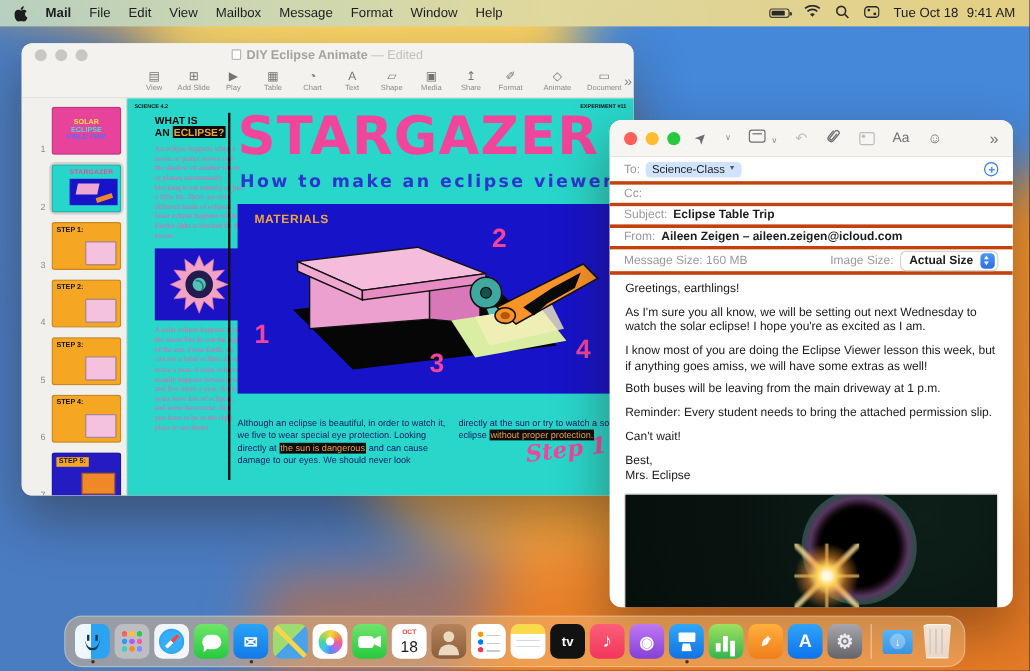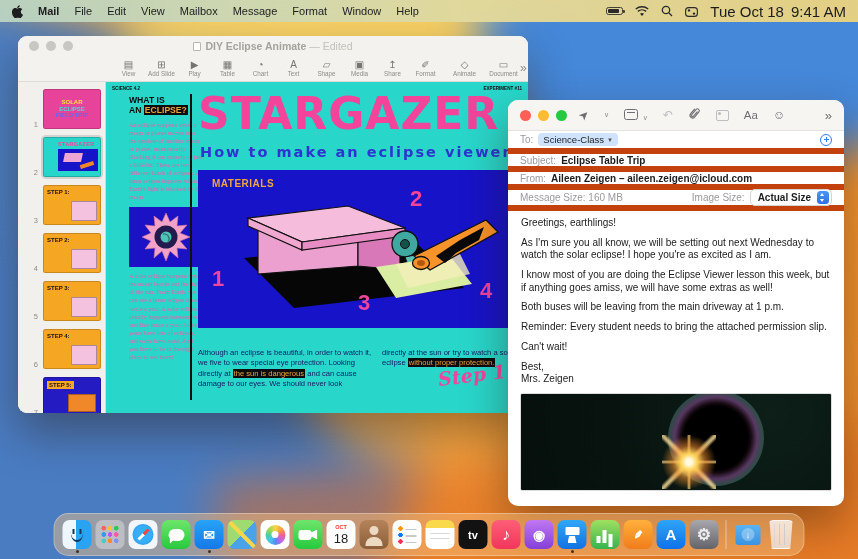--- a/index.html
+++ b/index.html
@@ -15,21 +15,21 @@
   .wp-orange-glow{left:300px;top:240px;width:520px;height:260px;background:#f8ae49;border-radius:50%;opacity:.8;}
   .wp-red-b{left:220px;bottom:-90px;width:720px;height:200px;background:#e06c22;transform:rotate(-5deg);opacity:.55;}
   
   .menubar{position:absolute;left:0;top:0;width:858px;height:22px;z-index:9;display:flex;align-items:center;padding:0 12px;
     background:linear-gradient(90deg,rgba(186,211,194,.95),rgba(208,216,176,.95) 35%,rgba(231,217,150,.95) 62%,rgba(236,211,126,.95));
     font-size:11px;color:#1d1d1f;}
   .mb-left{display:flex;align-items:center;gap:15px;}
   .mb-item{cursor:default;}
   .mb-item.app{font-weight:700;text-align:right;}
   .apple-logo svg{display:block;width:11px;height:13px;fill:#1d1d1f;}
-  .mb-right{margin-left:auto;display:flex;align-items:center;gap:12px;font-size:15px;}
+  .mb-right{margin-left:auto;display:flex;align-items:center;gap:12px;font-size:11px;}
   .battery{width:17px;height:8px;border:1px solid rgba(30,30,30,.8);border-radius:2.5px;position:relative;}
   .battery::before{content:"";position:absolute;left:1px;top:1px;bottom:1px;width:11px;background:#2a2a2a;border-radius:1px;}
   .battery::after{content:"";position:absolute;right:-3px;top:2px;width:2px;height:3px;background:rgba(30,30,30,.8);border-radius:0 1px 1px 0;}
   .mb-datetime{display:flex;gap:7px;}
   
   .window{position:absolute;border-radius:9px;box-shadow:0 20px 45px rgba(40,20,5,.4);overflow:hidden;}
   .tl{width:11px;height:11px;border-radius:50%;display:inline-block;}
   .tl.inactive{background:#c9c7c3;}
   .tl.red{background:#ff5f57;}.tl.yellow{background:#febc2e;}.tl.green{background:#28c840;}
   
@@ -96,21 +96,21 @@
   .mt-i{font-size:12px;line-height:1;}
   .send-plane{display:inline-block;transform:rotate(-45deg);font-size:12px;}
   .chev{font-size:7px;color:#8e8e92;}
   .dim{color:#bdbdc1;}
   .aa{font-size:11.5px;font-weight:500;}
   .more{margin-left:auto;font-size:13px;color:#6f6f73;}
   .hdr-ico{width:14px;height:11px;border:1.2px solid #6f6f73;border-radius:2.5px;position:relative;display:inline-block;}
   .hdr-ico::before{content:"";position:absolute;left:2px;right:2px;top:2px;height:1.2px;background:#6f6f73;}
   .ph-ico{width:13px;height:11px;border:1.2px solid #bdbdc1;border-radius:2px;position:relative;display:inline-block;}
   .ph-ico::before{content:"";position:absolute;left:1.5px;top:1.5px;width:3px;height:3px;border-radius:50%;background:#bdbdc1;}
-  .mail-row{display:flex;align-items:center;padding:0 12px;border-bottom:6px solid #c2410c;background:#fff;font-size:10px;color:#1d1d1f;}
+  .mail-row{display:flex;align-items:center;padding:0 12px;border-bottom:3px solid #c2410c;background:#fff;font-size:10px;color:#1d1d1f;}
   .row-to{height:23px;}.row-cc{height:18px;}.row-subject{height:18px;}.row-from{height:18px;}.row-size{height:21px;color:#9a9a9e;}
   .f-label{color:#9a9a9e;margin-right:5px;}
   .token{background:#cfe3fc;border-radius:4px;padding:1px 5px;font-size:9.5px;color:#1d1d1f;display:inline-flex;align-items:center;gap:3px;}
   .token .tk-chev{font-size:6px;color:#55565a;}
   .plus-circle{margin-left:auto;width:12px;height:12px;border:1.3px solid #2f7cf6;border-radius:50%;position:relative;}
   .plus-circle::before,.plus-circle::after{content:"";position:absolute;background:#2f7cf6;}
   .plus-circle::before{left:2.5px;right:2.5px;top:4.6px;height:1.3px;}
   .plus-circle::after{top:2.5px;bottom:2.5px;left:4.6px;width:1.3px;}
   .f-value{font-weight:600;}
   .size-right{margin-left:auto;display:flex;align-items:center;gap:5px;}
@@ -469,20 +469,23 @@
       </span>
     </div>
     <div class="mail-row row-to">
       <span class="f-label">To:</span>
       <span class="token">
           <span>Science-Class</span>
           <span class="tk-chev">▼</span>
         </span>
       <span class="plus-circle"></span>
     </div>
+    <div class="mail-row row-cc">
+      <span class="f-label">Cc:</span>
+    </div>
     <div class="mail-row row-subject">
       <span class="f-label">Subject:</span>
       <span class="f-value">Eclipse Table Trip</span>
     </div>
     <div class="mail-row row-from">
       <span class="f-label">From:</span>
       <span class="f-value">Aileen Zeigen – aileen.zeigen@icloud.com</span>
     </div>
     <div class="mail-row row-size">
       <span>Message Size: 160 MB</span>
@@ -495,21 +498,21 @@
       </span>
     </div>
     <div class="mail-body" id="mail-body">
         <p>Greetings, earthlings!</p>
         <p>As I'm sure you all know, we will be setting out next Wednesday to watch the solar eclipse! I hope you're as excited as I am.</p>
         <p>I know most of you are doing the Eclipse Viewer lesson this week, but if anything goes amiss, we will have some extras as well!</p>
         <p>Both buses will be leaving from the main driveway at 1 p.m.</p>
         <p>Reminder: Every student needs to bring the attached permission slip.</p>
         <p>Can't wait!</p>
         <p class="sig">Best,
-Mrs. Zeigen</p>
+Mrs. Eclipse</p>
       </div>
     <div class="eclipse-img">
       <div class="corona"></div>
       <div class="rays"></div>
       <div class="flare"></div>
     </div>
   </section>
 
   <div class="dock" id="dock">
       <div class="dock-item">

